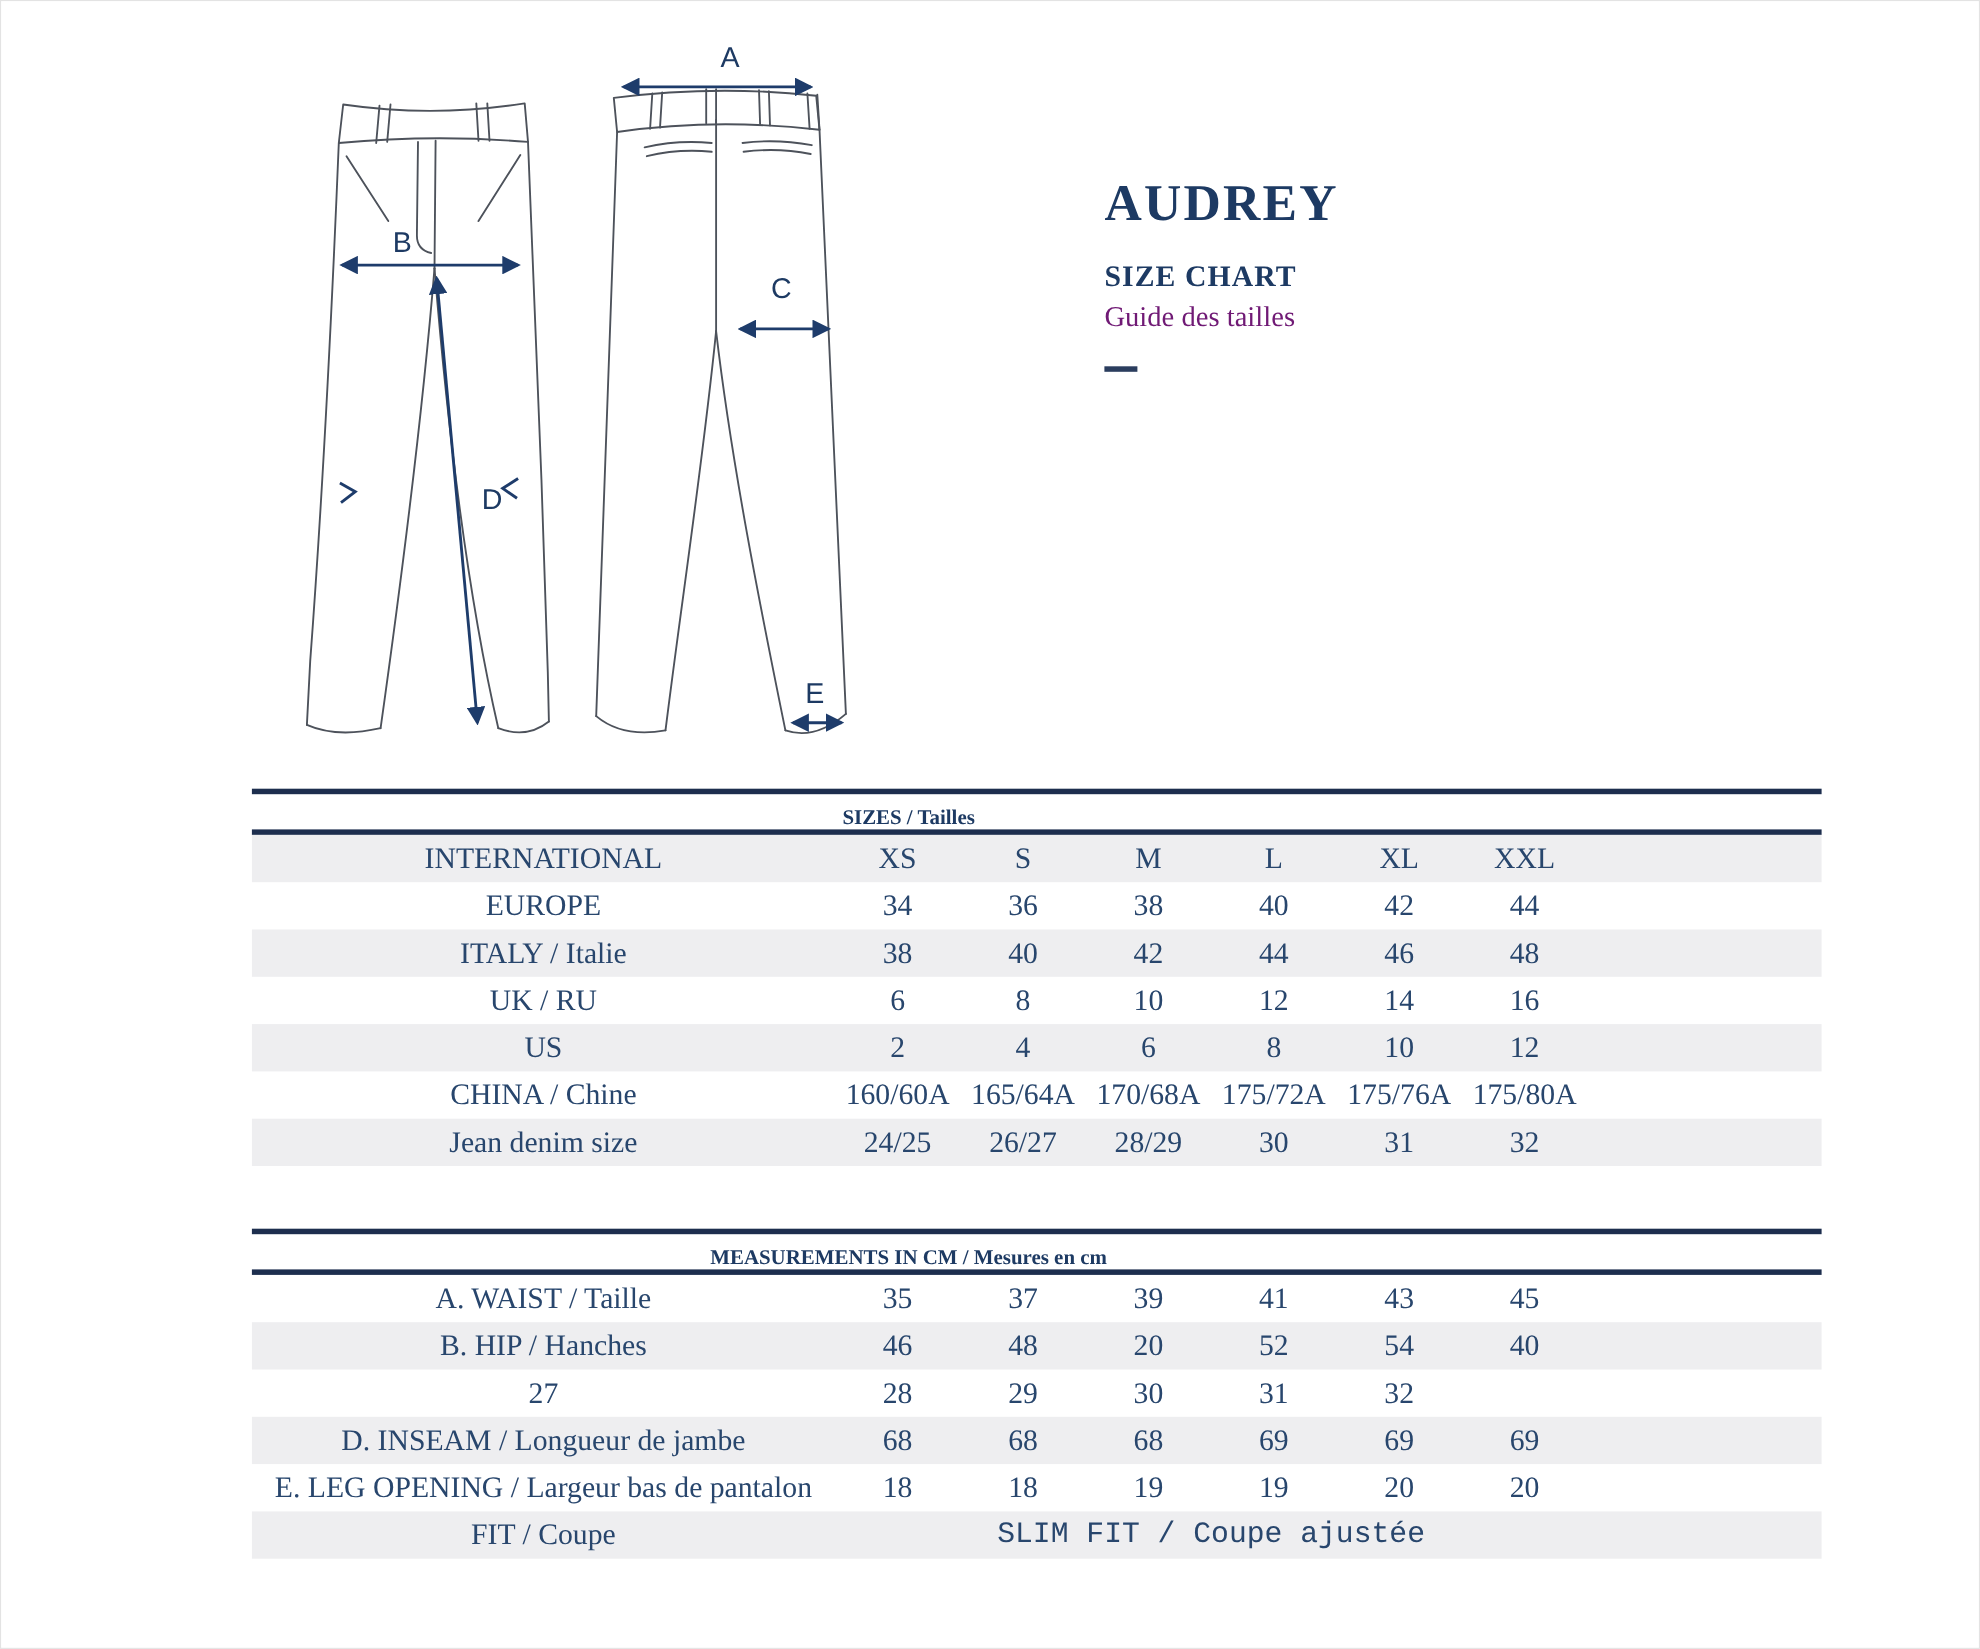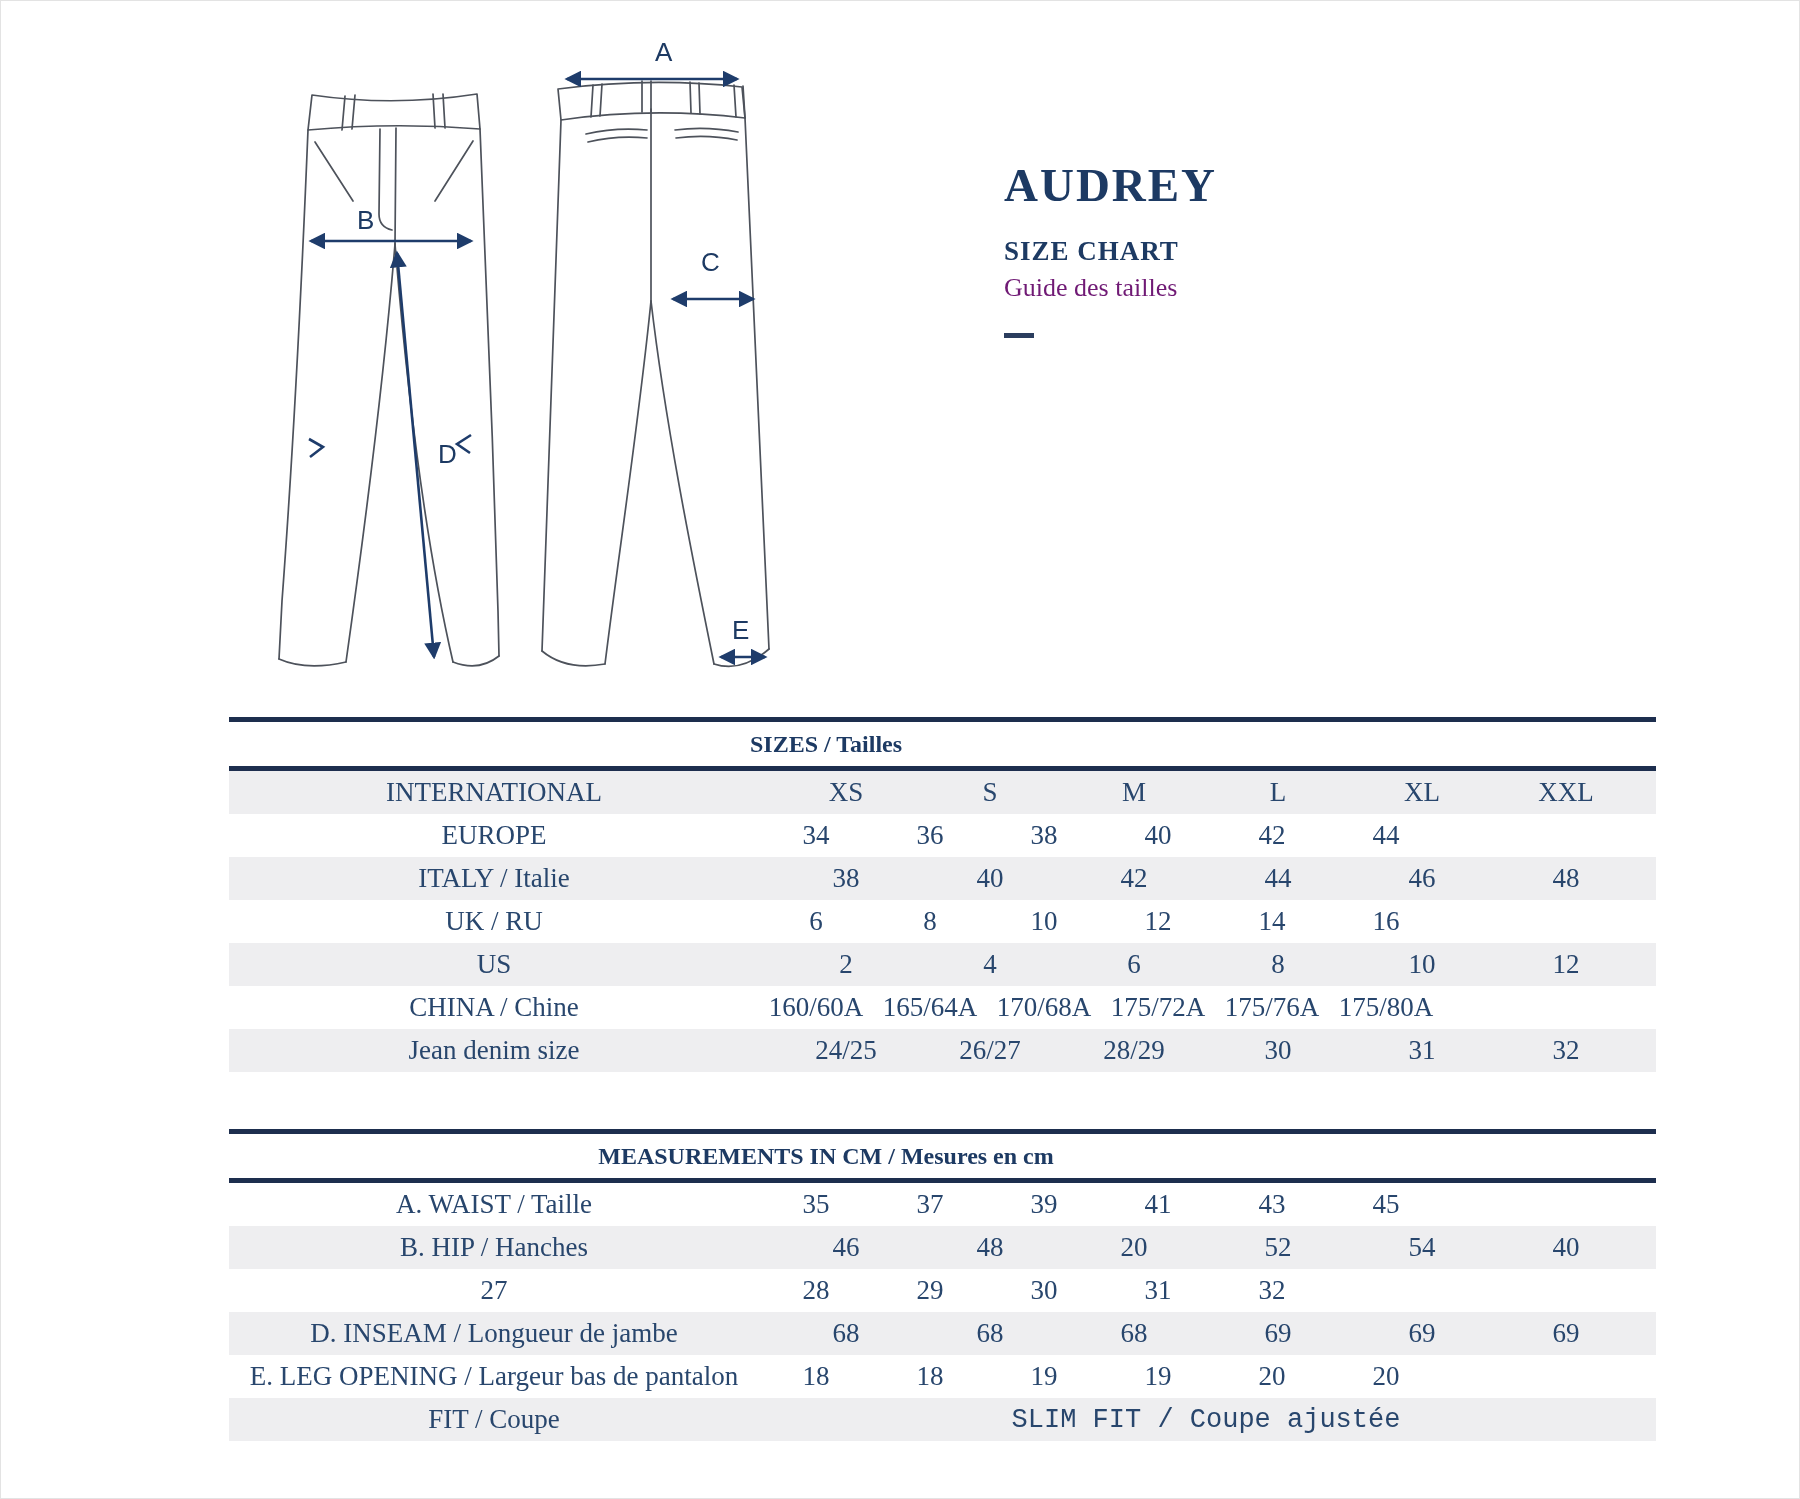--- a/index.html
+++ b/index.html
@@ -16,28 +16,28 @@
   .title-dash { width:30px; height:5px; background:#2b3d5e; margin-top:30px; }
   
   .diagram { position:absolute; left:220px; top:25px; }
   .sketch { stroke:#4d525b; stroke-width:1.7; fill:none; stroke-linecap:round; stroke-linejoin:round; }
   .measure { stroke:#1e3c6b; stroke-width:2.6; fill:none; }
   .measure-label { font-family:"Liberation Sans","DejaVu Sans",sans-serif; font-size:26px; fill:#1d3a63; }
   
   .table-wrap { position:absolute; left:228px; top:716px; width:1427px; }
   .rule { height:5px; background:#1d2e4e; }
   .thead {
-    height:44px; line-height:44px; text-align:center; padding-right:233px;
-    font-size:24px; font-weight:700; color:#1d3a63;
+    height:32px; line-height:44px; text-align:center; padding-right:233px;
+    font-size:19px; font-weight:700; color:#1d3a63;
   }
   .trow {
     display:grid; grid-template-columns:530px repeat(6,114px) 1fr;
     height:43px; align-items:center; font-size:27px;
   }
-  .trow.gray { background:#eeeef0;gap:30px; }
+  .trow.gray { background:#eeeef0; }
   .tlabel, .tval { text-align:center; white-space:nowrap; }
   .fit-value { grid-column:2 / 8; text-align:center; white-space:nowrap;font-family:Liberation Mono, monospace; }
   .table-gap { height:57px; }
 </style>
 </head>
 <body>
 
 <div class="sheet">
 
   <svg class="diagram" width="580" height="690" viewBox="220 25 580 690">

